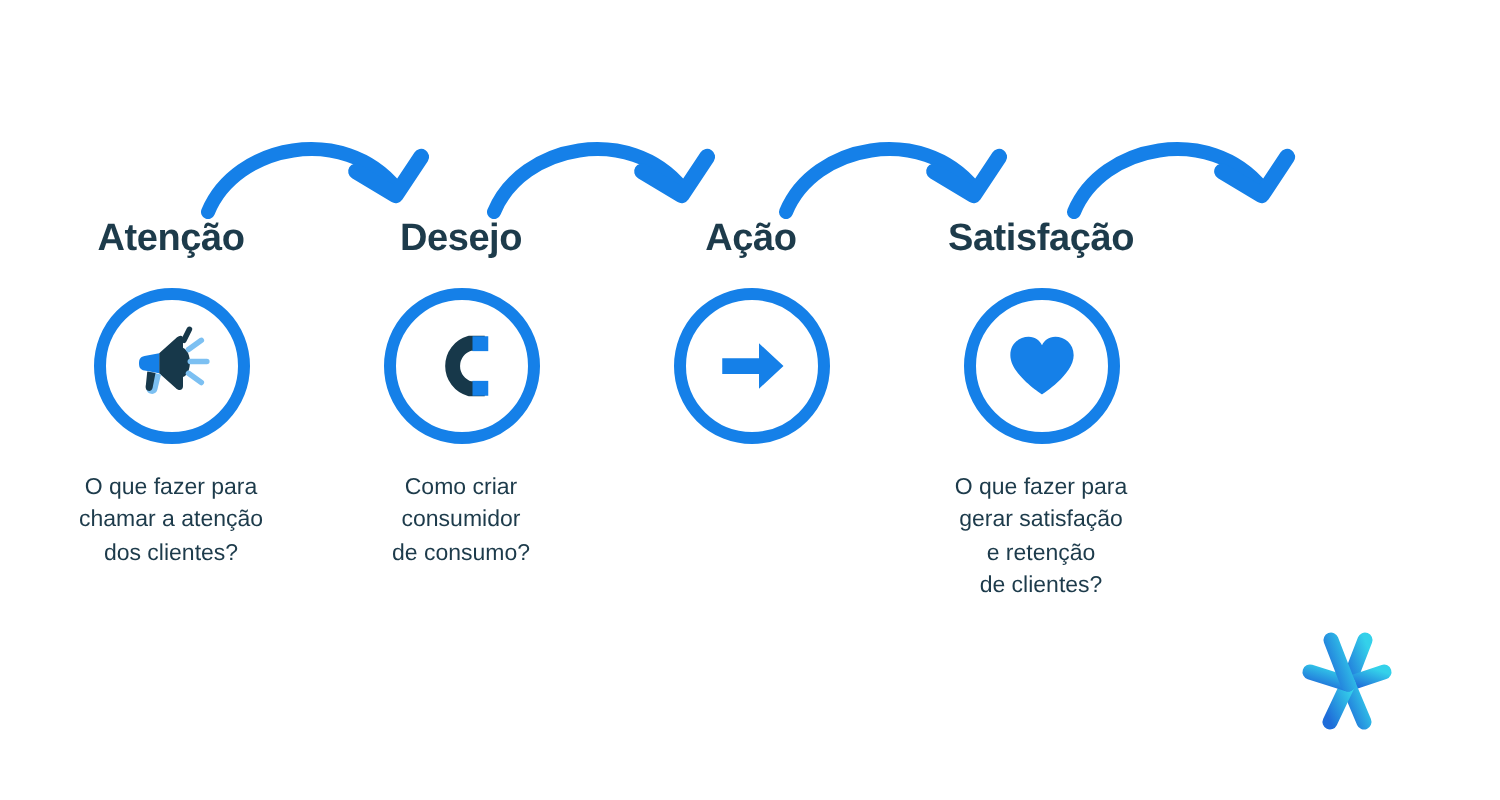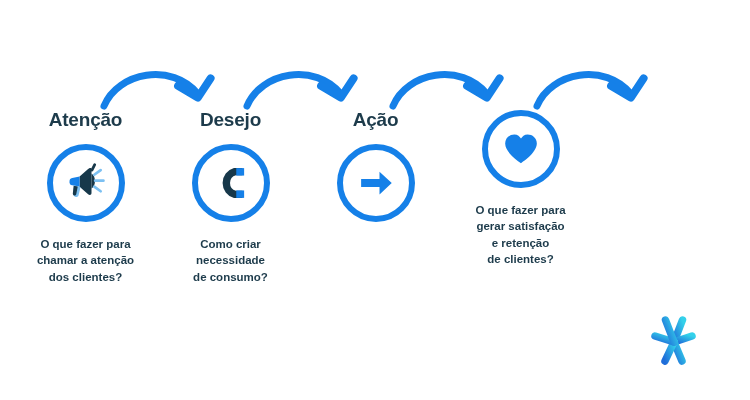--- a/index.html
+++ b/index.html
@@ -69,21 +69,20 @@
     justify-content: center;
     background: #ffffff;
   }
   .step-desc {
     margin-top: 14px;
     font-size: 11.5px;
     line-height: 1.42;
     color: #1d3b4b;
     text-align: center;
     white-space: pre-line;
-    font-weight: bold;
   }
 
   
   #logo {
     position: absolute;
     left: 646px;
     top: 314px;
     width: 56px;
     height: 56px;
   }
@@ -142,34 +141,35 @@
     <div class="step">
       <div class="step-title">Desejo</div>
       <div class="step-circle">
         <svg width="42" height="42" viewBox="0 0 48 48">
           <path d="M37 11 L28.5 11 A 13.5 13.5 0 0 0 28.5 37 L37 37" fill="none" stroke="#17384a" stroke-width="8.5" stroke-linecap="butt" transform="translate(0,0)"></path>
           <rect x="30" y="7" width="9" height="8.5" fill="#1580e8"></rect>
           <rect x="30" y="32.5" width="9" height="8.5" fill="#1580e8"></rect>
         </svg>
       </div>
       <div class="step-desc">Como criar
-necessidade
+consumidor
 de consumo?</div>
     </div>
 
     <div class="step">
       <div class="step-title">Ação</div>
       <div class="step-circle">
         <svg width="42" height="42" viewBox="0 0 48 48">
           <path d="M7 19.5 L28 19.5 L28 11 L42 24 L28 37 L28 28.5 L7 28.5 Z" fill="#1580e8"></path>
         </svg>
       </div>
     </div>
 
     <div class="step">
+      <div class="step-title">Satisfação</div>
       <div class="step-circle">
         <svg width="40" height="40" viewBox="0 0 48 48">
           <path d="M24 41 C 24 41, 5 29, 5 17.5 C 5 10.5, 10.5 6.5, 16 6.5 C 20 6.5, 22.7 9, 24 11.5 C 25.3 9, 28 6.5, 32 6.5 C 37.5 6.5, 43 10.5, 43 17.5 C 43 29, 24 41, 24 41 Z" fill="#1580e8"></path>
         </svg>
       </div>
       <div class="step-desc">O que fazer para
 gerar satisfação
 e retenção
 de clientes?</div>
     </div>

